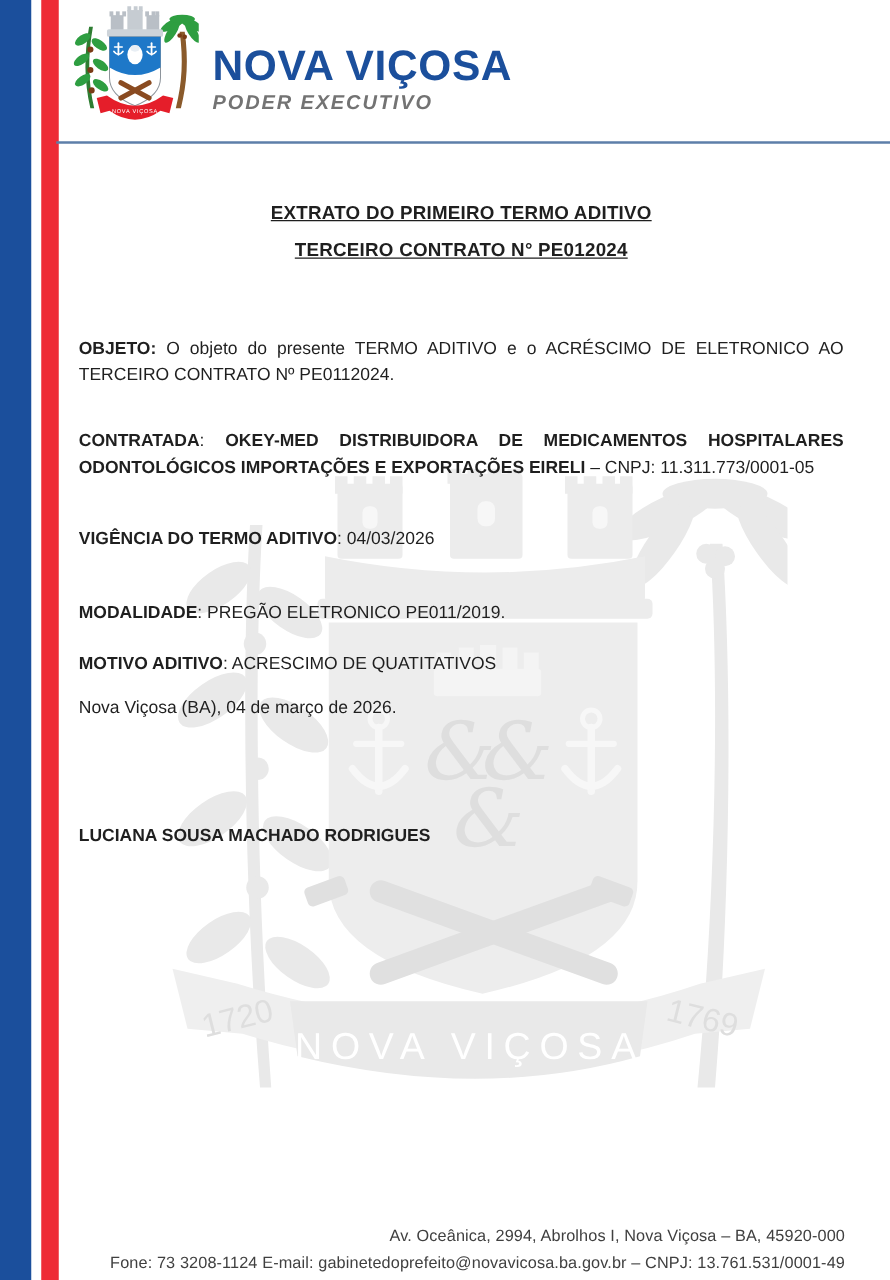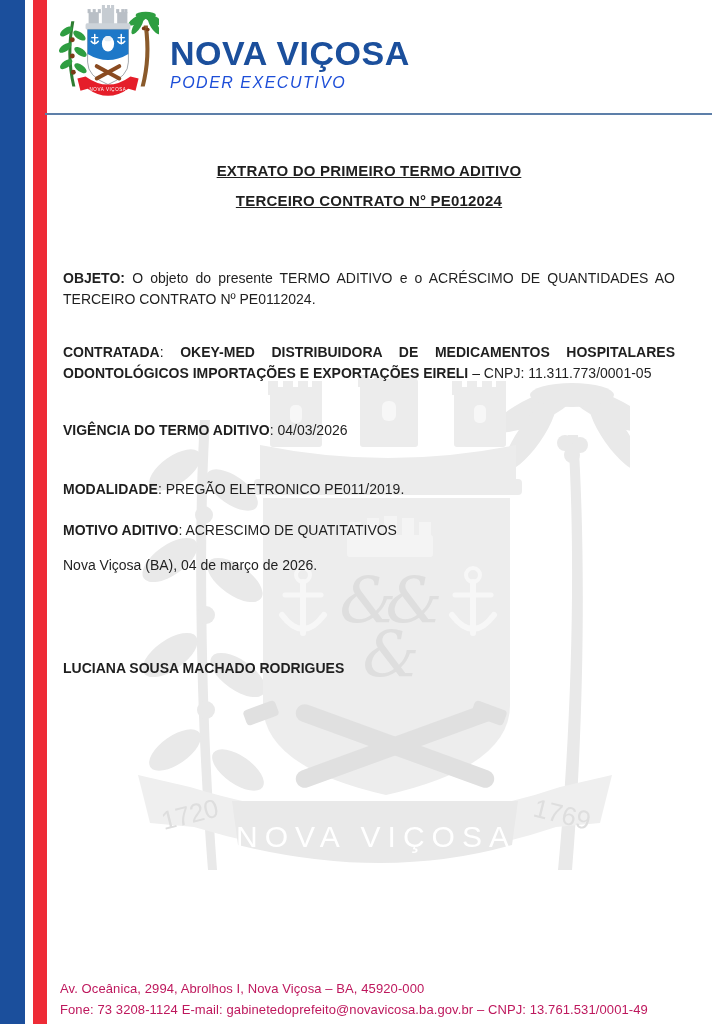--- a/index.html
+++ b/index.html
@@ -17,21 +17,21 @@
   .stripe-red  { position: absolute; left: 33px; top: 0; width: 14px; height: 100%; background: #ee2b36; }
 
   
   .logo { position: absolute; left: 57px; top: 4px; width: 102px; height: 104px; }
   .header-text { position: absolute; left: 170px; top: 36px; }
   .org-name {
     font-size: 34px; font-weight: bold; color: #1b4f9c;
     letter-spacing: 0.5px; line-height: 34px; white-space: nowrap;
   }
   .org-subtitle {
-    font-size: 16px; font-weight: normal; font-style: italic; color: #1d4ed8;
+    font-size: 16px; font-weight: bold; font-style: italic; color: #737373;
     letter-spacing: 1.5px; margin-top: 4px; white-space: nowrap;
   }
   .divider { position: absolute; left: 45px; right: 0; top: 113px; height: 2px; background: #5d7fa9; }
 
   
   .watermark { position: absolute; left: 120px; top: 375px; width: 510px; height: 500px; z-index: 0; pointer-events: none; }
 
   
   .content { position: absolute; left: 63px; right: 37px; top: 126px; z-index: 1; }
   .doc-title { text-align: center; margin-top: 34px; }
@@ -47,21 +47,21 @@
   .para3 { margin-top: 36px; }
   .para4 { margin-top: 38px; }
   .para5 { margin-top: 20px; }
   .date-line { font-size: 14px; line-height: 21px; }
   .signature { margin-top: 82px; text-align: left; }
   .sig-name, .sig-role { font-size: 14px; font-weight: bold; line-height: 21px; }
 
   
   .footer {
     position: absolute; left: 60px; right: 36px; top: 978px;
-    text-align: left; color: #be185d; z-index: 1;
+    text-align: right; color: #404040; z-index: 1;
   }
   .footer-line { font-size: 13px; line-height: 21px; letter-spacing: 0.1px; }
 </style>
 </head>
 <body>
 
 <div class="page">
 
   <div class="stripe-blue"></div>
   <div class="stripe-red"></div>
@@ -241,21 +241,21 @@
 
   <div class="divider"></div>
 
   <div class="content">
 
     <div class="doc-title">
       <div class="doc-title-line">EXTRATO DO PRIMEIRO TERMO ADITIVO</div>
       <div class="doc-title-line second">TERCEIRO CONTRATO N° PE012024</div>
     </div>
 
-    <p class="para para1"><strong>OBJETO:</strong><span> O objeto do presente TERMO ADITIVO e o ACRÉSCIMO DE QUANTIDADES AO TERCEIRO CONTRATO Nº PE0112024.</span><strong></strong><span></span></p>
+    <p class="para para1"><strong>OBJETO:</strong><span> O objeto do presente TERMO ADITIVO e o ACRÉSCIMO DE ELETRONICO AO TERCEIRO CONTRATO Nº PE0112024.</span><strong></strong><span></span></p>
 
     <p class="para para2"><strong>CONTRATADA</strong><span>: </span><strong>OKEY-MED DISTRIBUIDORA DE MEDICAMENTOS HOSPITALARES ODONTOLÓGICOS IMPORTAÇÕES E EXPORTAÇÕES EIRELI</strong><span> – CNPJ: 11.311.773/0001-05</span></p>
 
     <p class="para para3"><strong>VIGÊNCIA DO TERMO ADITIVO</strong><span>: 04/03/2026</span><strong></strong><span></span></p>
 
     <p class="para para4"><strong>MODALIDADE</strong><span>: PREGÃO ELETRONICO PE011/2019.</span><strong></strong><span></span></p>
 
     <p class="para para5"><strong>MOTIVO ADITIVO</strong><span>: ACRESCIMO DE QUATITATIVOS</span><strong></strong><span></span></p>
 
     <div class="date-line">Nova Viçosa (BA), 04 de março de 2026.</div>

